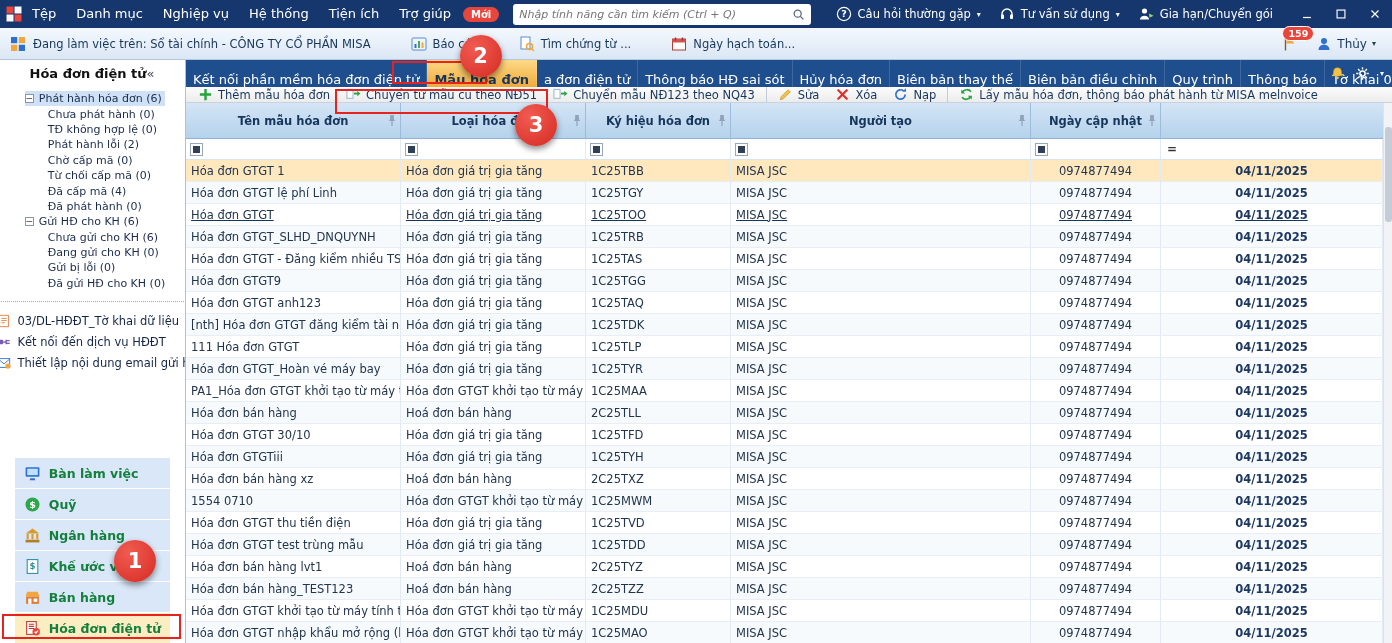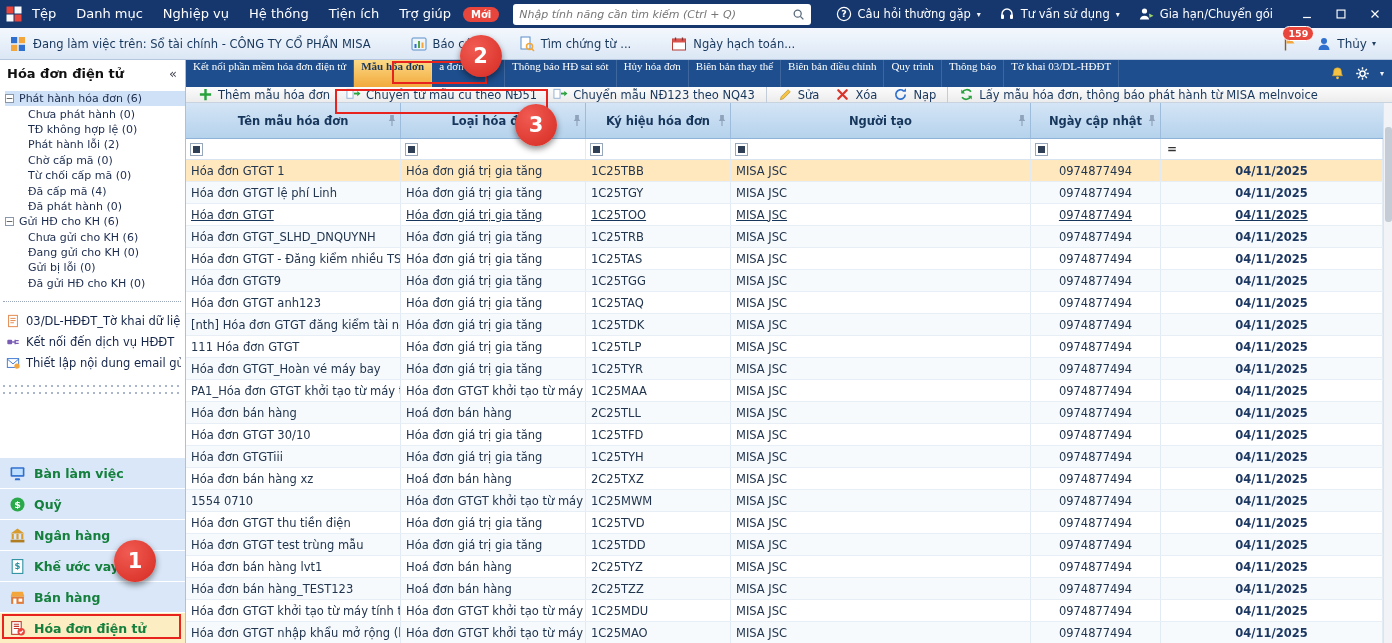--- a/index.html
+++ b/index.html
@@ -24,21 +24,21 @@
   .subbar{position:absolute;top:28px;left:0;right:0;height:32px;background:linear-gradient(#f4f8fd,#dbe7f5);border-bottom:1px solid #b6c6dc;display:flex;align-items:center;padding:0 10px;}
   .sb-working{font-size:11.5px;margin-left:7px;white-space:nowrap;}
   .sb-btns{display:flex;align-items:center;}
   .sb-btn{display:flex;align-items:center;gap:6px;margin-left:40px;font-size:11.5px;white-space:nowrap;}
   .sb-right{margin-left:auto;display:flex;align-items:center;gap:18px;padding-right:6px;}
   .notif-wrap{position:relative;display:inline-flex;}
   .badge-count{position:absolute;top:-10px;right:-16px;background:#e8453c;color:#fff;font-size:9.5px;font-weight:bold;padding:1px 5px;border-radius:8px;border:1px solid #fff;}
   .sb-user{display:flex;align-items:center;gap:5px;font-size:12px;}
 
   
-  .sidebar{position:absolute;top:60px;left:0;width:186px;bottom:0;background:#fff;border-right:1px solid #aebfd6;display:flex;flex-direction:column;overflow:hidden;}
+  .sidebar{position:absolute;top:60px;left:0;width:186px;bottom:0;background:#fff;border-right:1px solid #aebfd6;display:flex;flex-direction:column;overflow:hidden;align-items:center;}
   .sb-header{flex:none;height:27px;display:flex;align-items:center;justify-content:space-between;padding:0 8px 0 7px;font-weight:bold;font-size:13px;color:#111;}
   .collapse{color:#445;font-size:13px;font-weight:normal;}
   .tree{flex:none;padding:4px 0 0 5px;}
   .tree-row{height:15.4px;display:flex;align-items:center;font-size:11px;color:#1b2b4d;white-space:nowrap;overflow:hidden;}
   .tree-row.selected{background:#cfe1f6;}
   .tree-row.leaf{padding-left:23px;}
   .expander{flex:none;width:9px;height:9px;border:1px solid #8a97a8;background:#fff;color:#333;display:inline-flex;align-items:center;justify-content:center;font-size:9px;line-height:7px;margin-right:5px;}
   .links{flex:none;margin:10px 4px 0 3px;border-top:1px dotted #9aa7ba;padding-top:8px;}
   .link-row{height:21px;display:flex;align-items:center;gap:6px;font-size:11.5px;color:#15254a;padding-left:3px;white-space:nowrap;overflow:hidden;}
   .grip{flex:none;height:18px;margin:8px 3px 0;background:
@@ -46,21 +46,21 @@
     repeating-linear-gradient(90deg,#a9b6c9 0 2px,transparent 2px 6px) 0 11px/100% 2px no-repeat;}
   .nav{margin-top:auto;}
   .nav-item{height:31px;background:#d9e7f8;border-top:1px solid #fff;display:flex;align-items:center;gap:8px;padding:0 9px;font-weight:bold;color:#15803d;font-size:12.5px;white-space:nowrap;}
   .nav-item.active{background:#fcedc3;}
   .nav-item .icon{width:17px;height:17px;}
   .link-row .icon{width:14px;height:14px;}
 
   
   .main{position:absolute;top:60px;left:186px;right:0;bottom:0;display:flex;flex-direction:column;}
   .tabbar{position:relative;flex:none;height:27px;background:#1e4e8d;display:flex;align-items:stretch;color:#fff;overflow:hidden;padding-right:70px;}
-  .tab{flex:none;display:flex;align-items:flex-start;padding:0 7px;font-size:11px;white-space:nowrap;border-right:1px solid rgba(255,255,255,.14);cursor:default;font-family:Liberation Serif, serif;}
+  .tab{flex:none;display:flex;align-items:flex-end;padding:0 7px;font-size:13px;white-space:nowrap;border-right:1px solid rgba(255,255,255,.14);cursor:default;}
   .tab.active{background:linear-gradient(#fcda86,#f1a93c);color:#17365c;font-weight:bold;}
   .tab-icons{position:absolute;right:8px;top:0;height:27px;display:flex;align-items:center;gap:10px;}
   .tab-icons .icon{width:15px;height:15px;}
   .toolbar{flex:none;height:16px;background:linear-gradient(#fcfcfc,#ececec);border-bottom:1px solid #c9d3e0;display:flex;align-items:center;padding:0 4px;}
   .tbtn{display:flex;align-items:center;gap:5px;padding:3px 8px;font-size:11.5px;color:#17365c;white-space:nowrap;}
   .tbtn .icon{width:15px;height:15px;}
   .tsep{width:1px;height:18px;background:#c3cdda;margin:0 3px;}
 
   .grid{flex:1;position:relative;background:#fff;overflow:hidden;}
   .g-scroll{position:absolute;inset:0 9px 0 0;overflow:hidden;}

